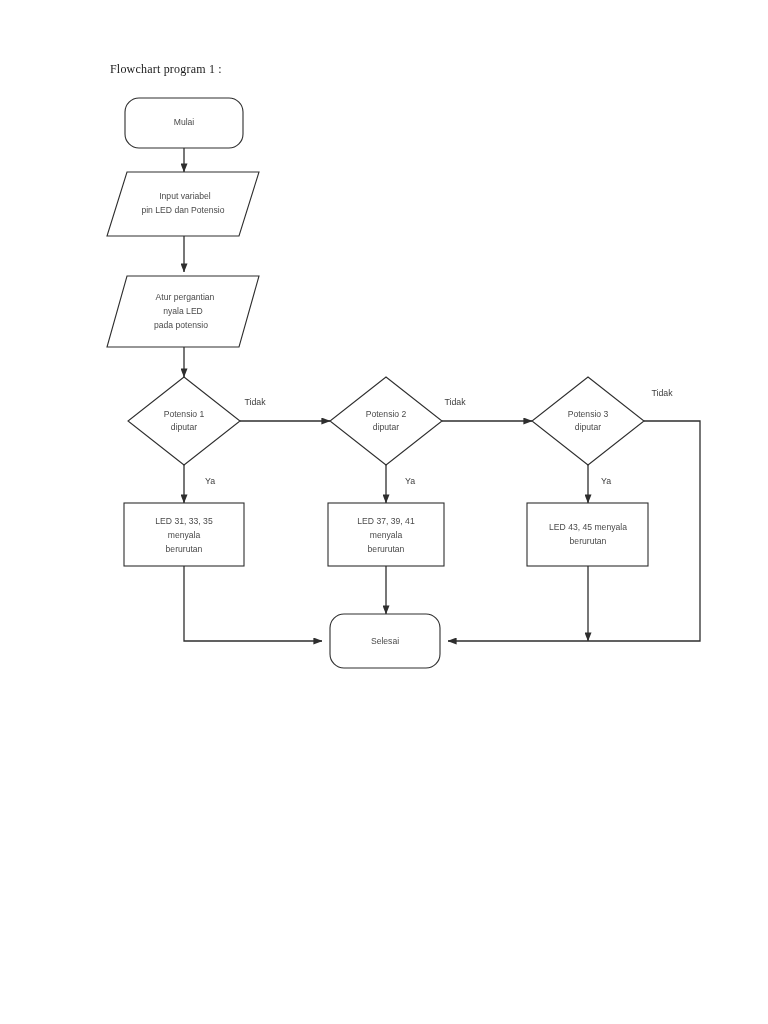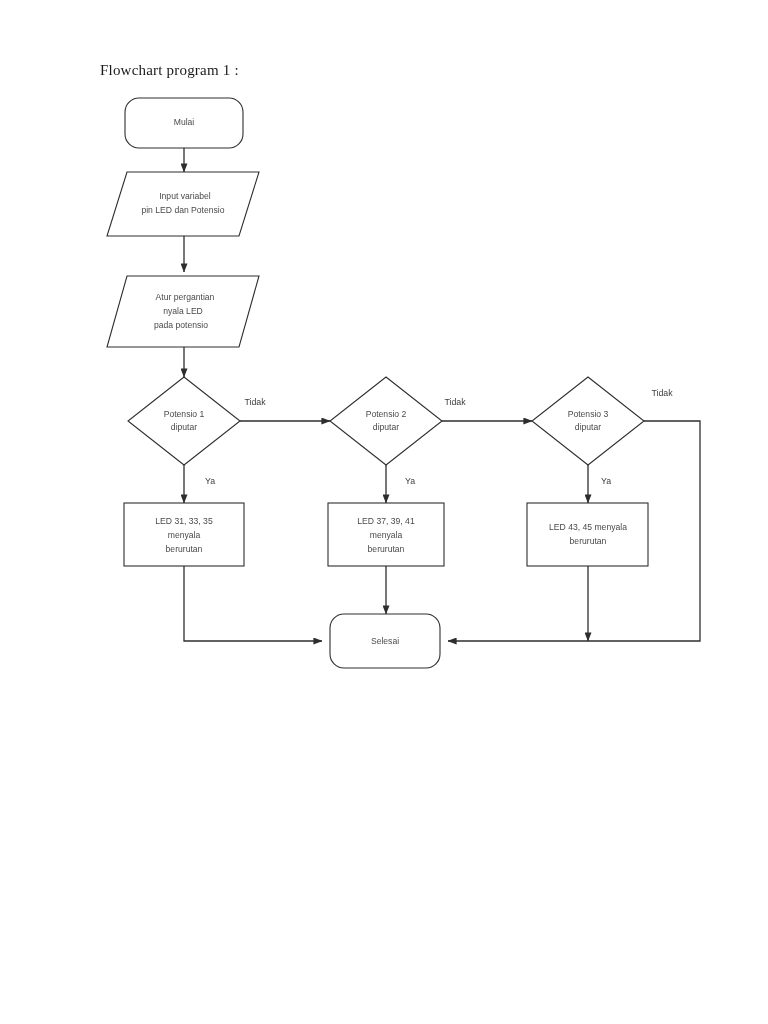--- a/index.html
+++ b/index.html
@@ -14,24 +14,24 @@
     overflow: hidden;
     font-family: "Liberation Sans", sans-serif;
   }
   #page {
     position: absolute;
     inset: 0;
     background: #ffffff;
   }
   #doc-title {
     position: absolute;
-    left: 100px;
+    left: 110px;
     top: 62px;
     font-family: "Liberation Serif", serif;
-    font-size: 15px;
+    font-size: 12px;
     color: #1a1a1a;
     letter-spacing: 0.2px;
     white-space: nowrap;
   }
   #flow-svg {
     position: absolute;
     left: 0;
     top: 0;
   }
   .shape-outline {

